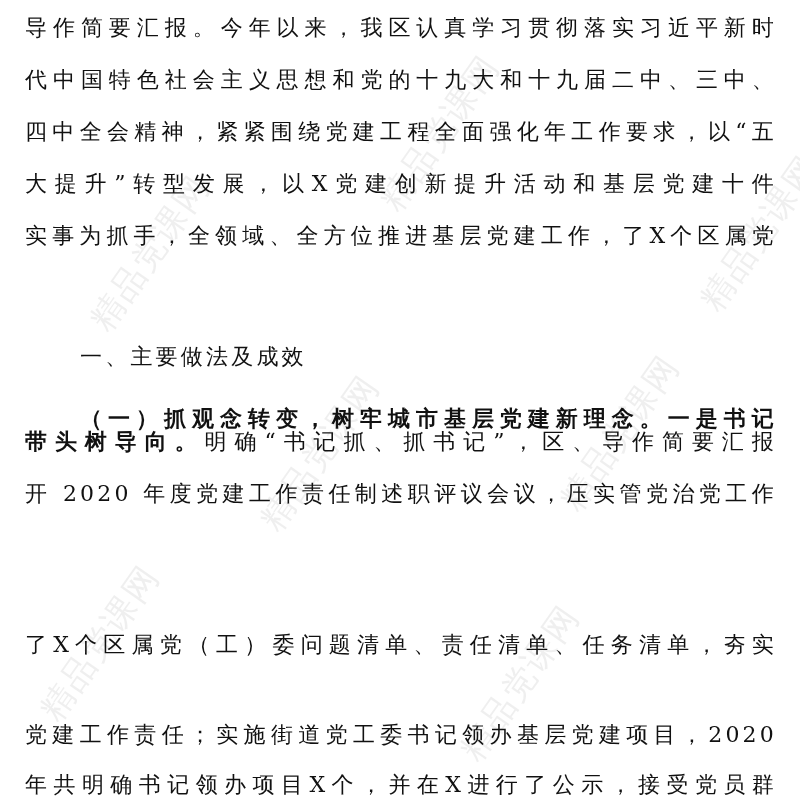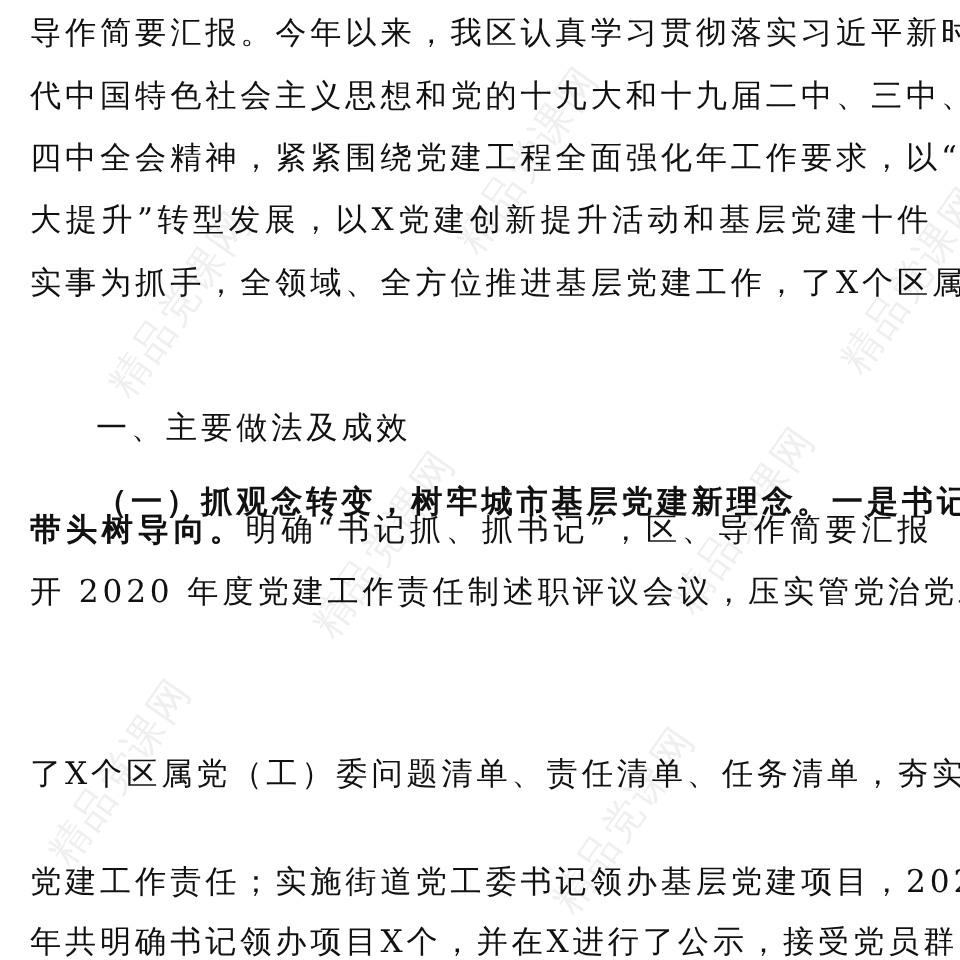--- a/index.html
+++ b/index.html
@@ -18,21 +18,21 @@
     .page {
       position: absolute;
       left: 0; top: 0;
       width: 800px; height: 800px;
     }
     .line {
       position: absolute;
       left: 25px;
       width: 752px;
       height: 34px;
-      font-size: 26px;
+      font-size: 22px;
       line-height: 34px;
       white-space: nowrap;
       letter-spacing: 3.2px;
       text-align: justify;
       text-align-last: justify;
     }
     .line.indent { left: 80px; width: 697px; }
     .line.short { text-align-last: left; }
     .bold { font-weight: bold; font-family: "DejaVu Sans", "Liberation Sans", sans-serif; margin-top: 29px; }
     .watermark {

